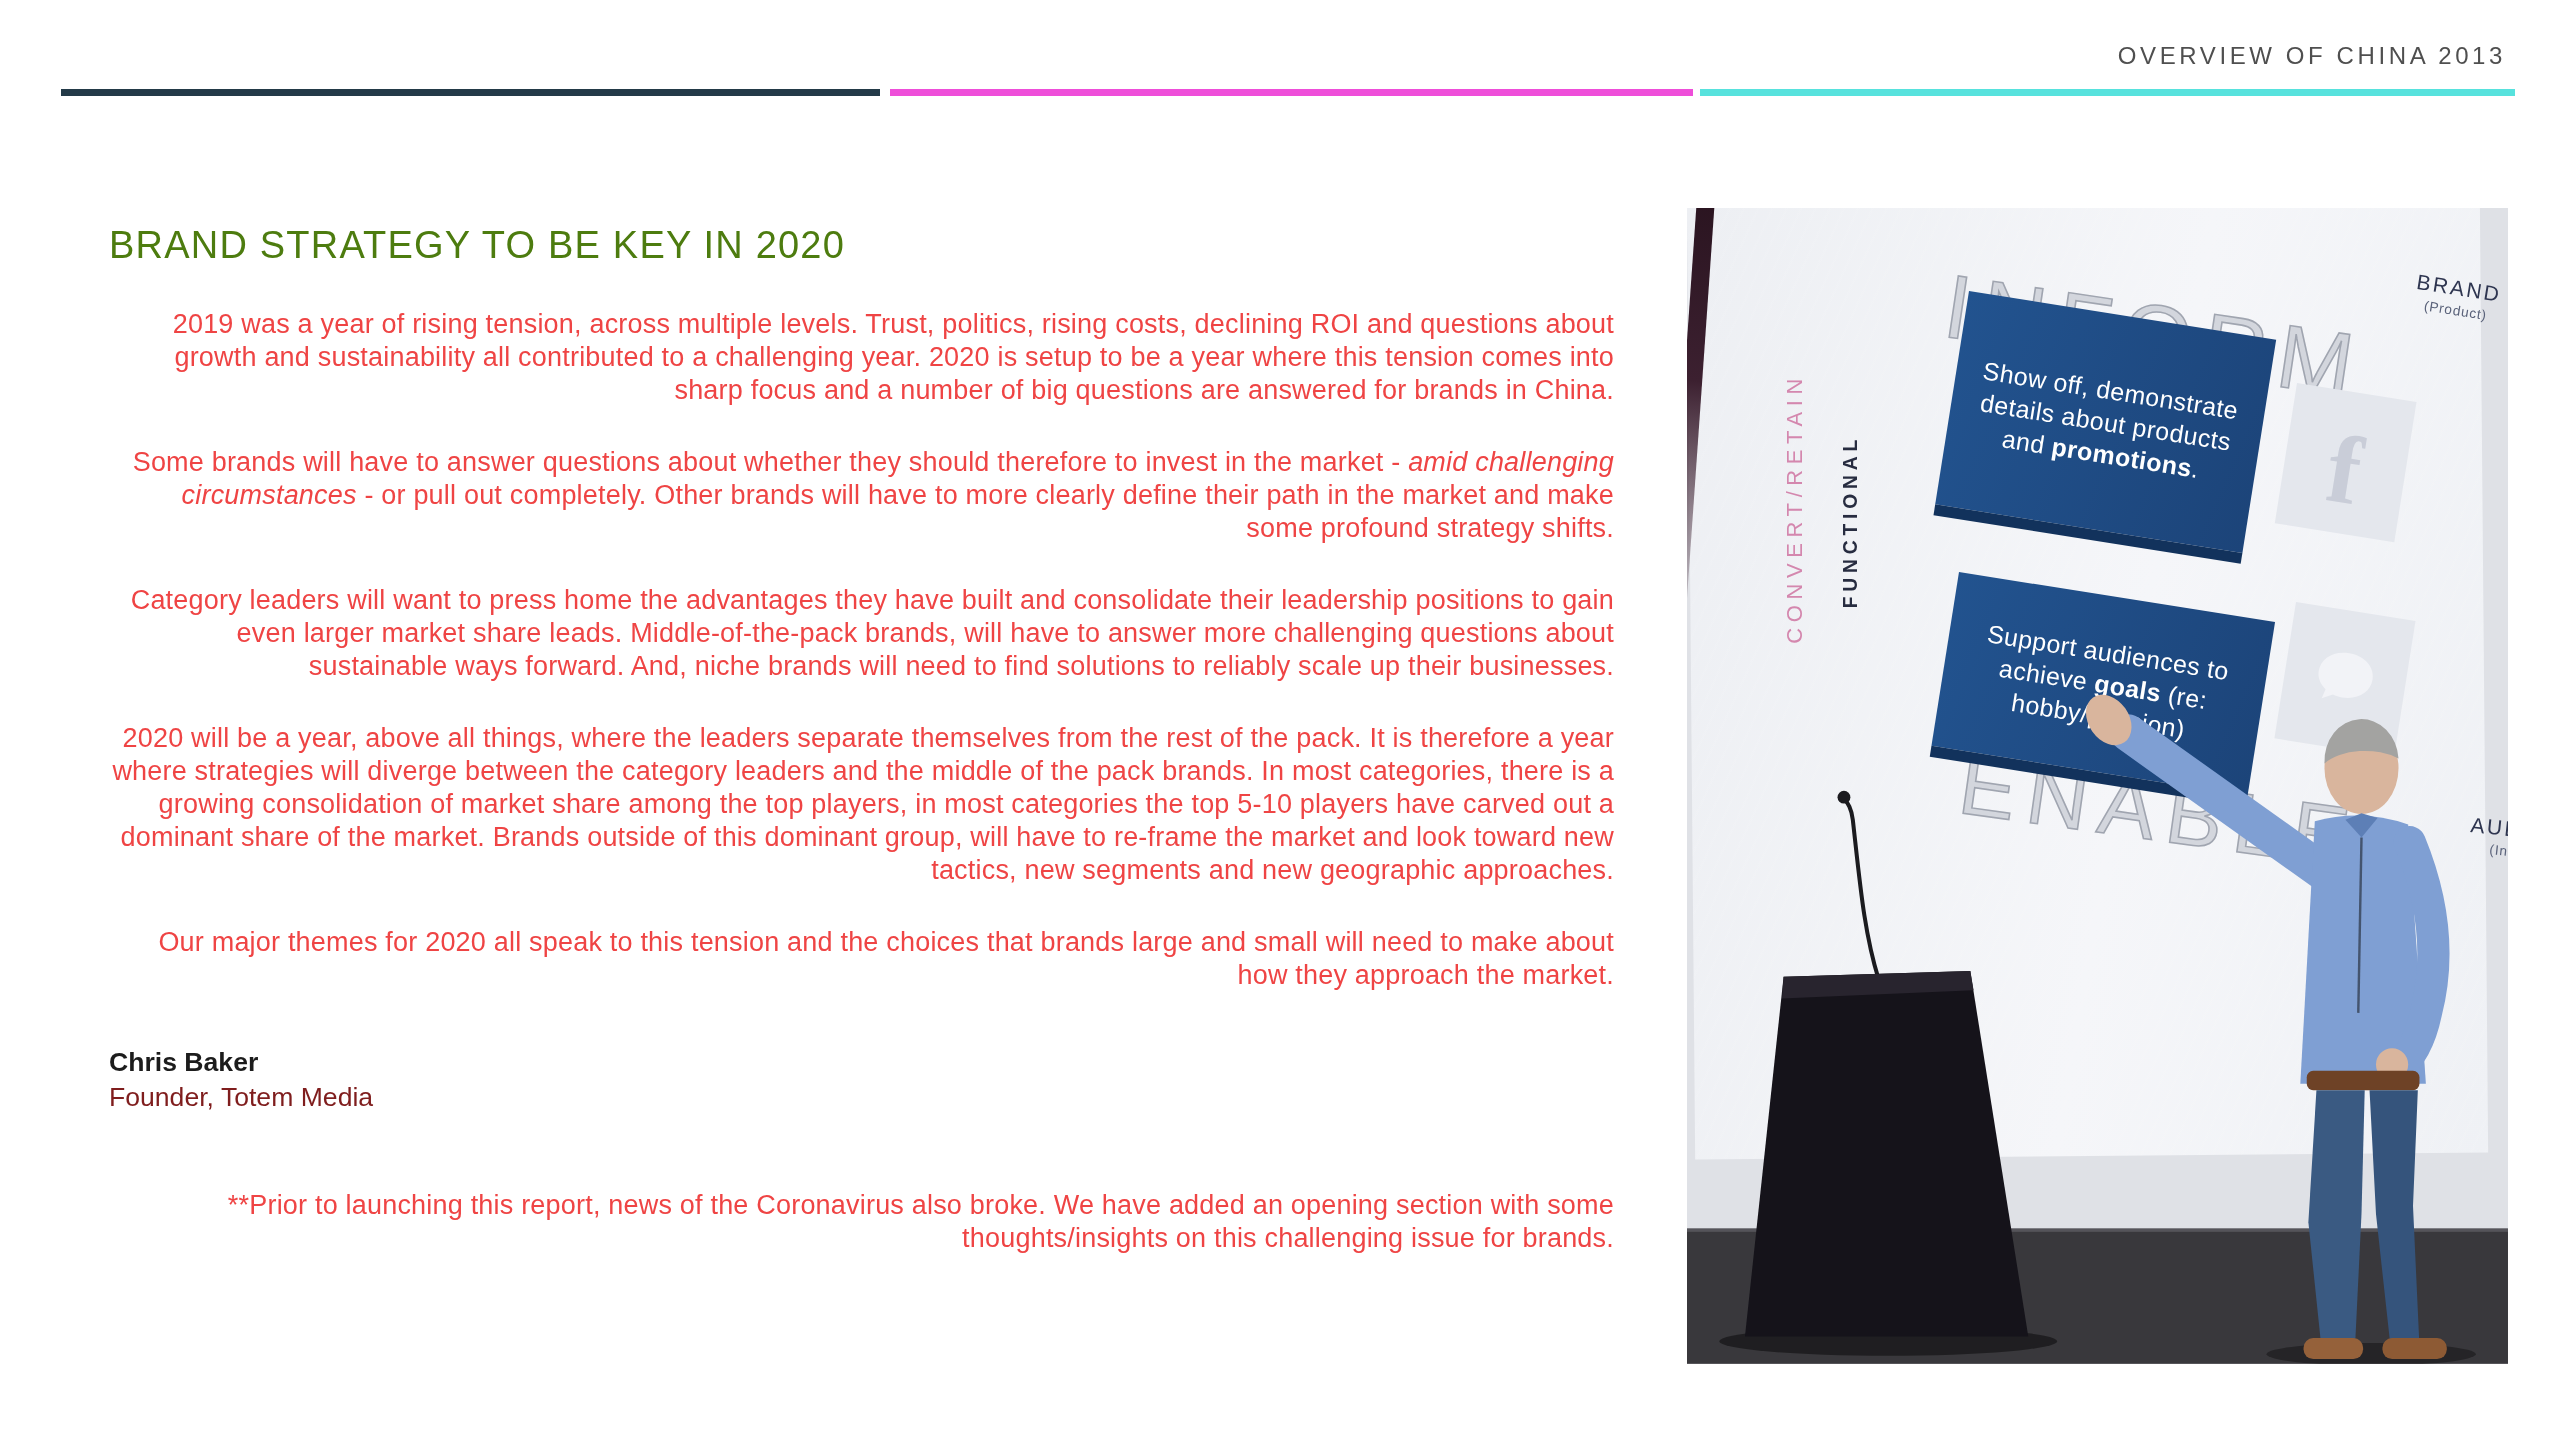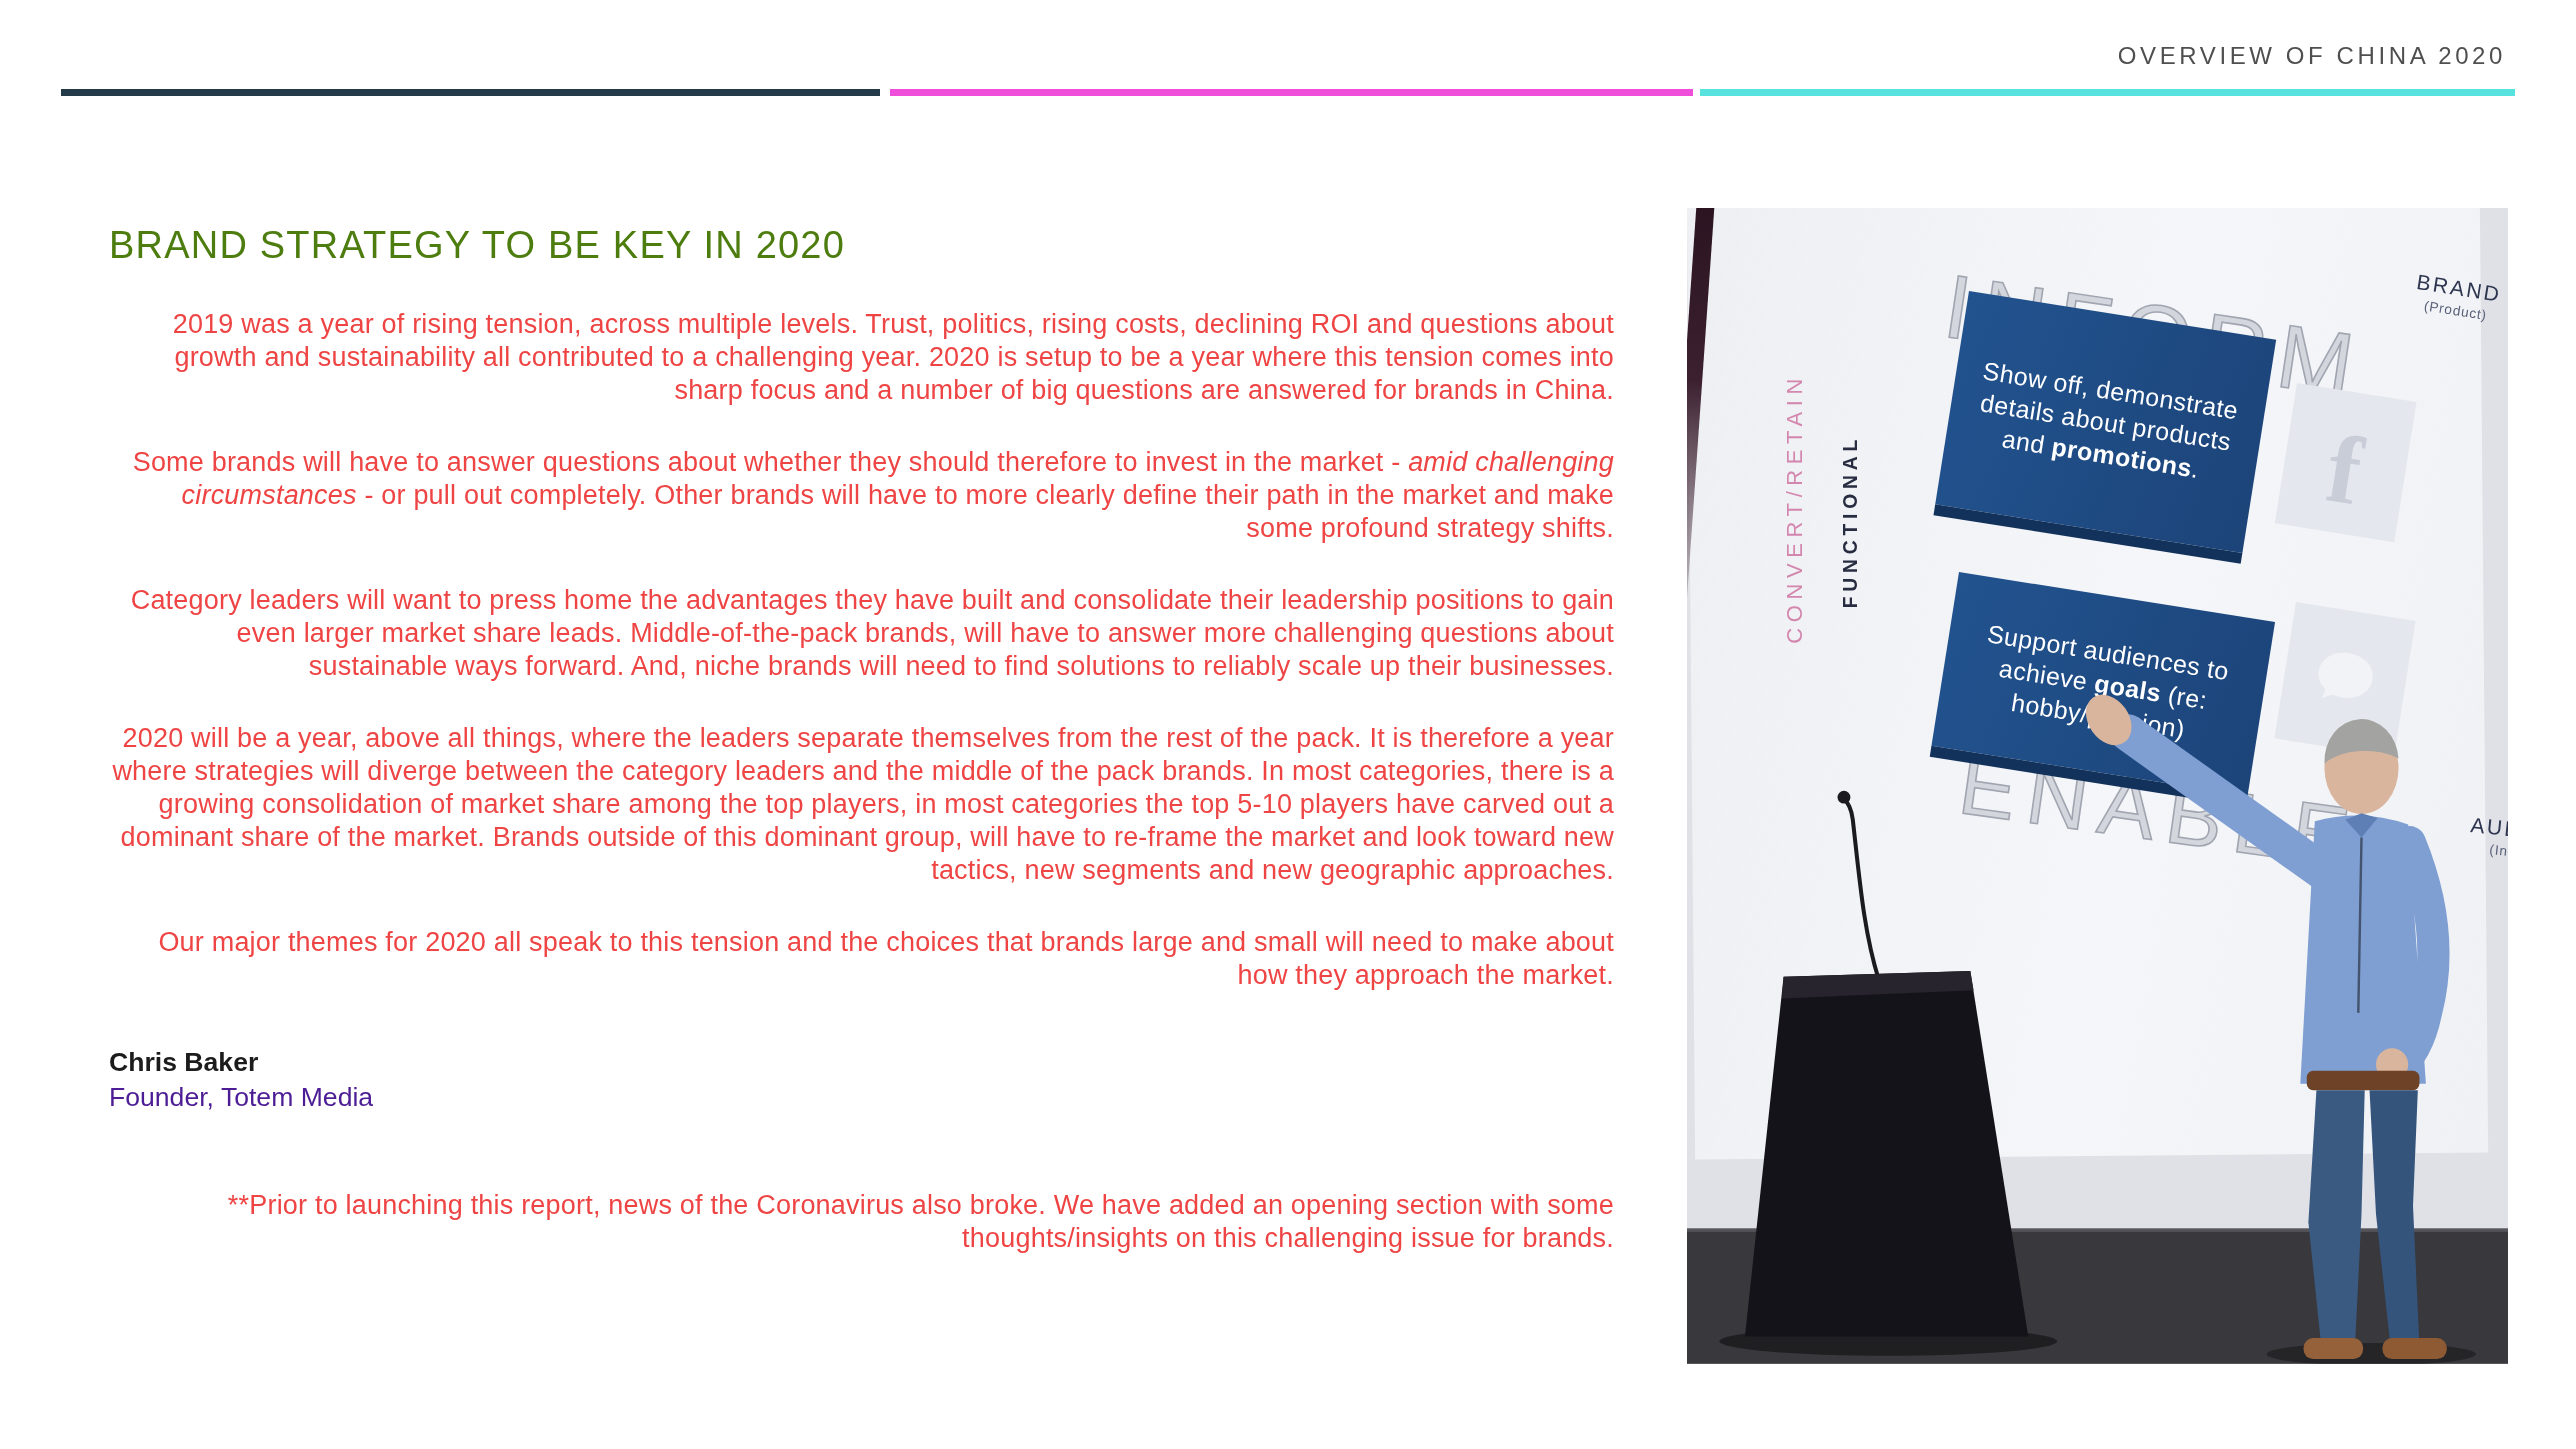--- a/index.html
+++ b/index.html
@@ -19,21 +19,21 @@
   
   .col{position:absolute;left:109px;top:224px;width:1505px;}
   .col h1{
     margin:0 0 42px 0;font-size:38px;font-weight:400;color:#4d7c0f;
     letter-spacing:1.2px;line-height:42px;
   }
   .col p{margin:0 0 39px 0;font-size:27px;line-height:33px;color:#ef4444;letter-spacing:0.2px;text-align:right;}
   .col p .it{font-style:italic;}
   .author{margin-top:53px;}
   .author-name{font-size:26.6px;line-height:35px;color:#1c1c1c;font-weight:600;margin-top:16px;}
-  .author-role{font-size:26.6px;line-height:35px;color:#4c1d95;}
+  .author-role{font-size:26.6px;line-height:35px;color:#7f1d1d;}
   .footnote{margin-top:74px !important;color:#7b7b7b;line-height:35px;}
   
   .photo{
     position:absolute;left:1687px;top:208px;width:821px;height:1156px;
     background:#dfe1e6;overflow:hidden;
   }
   .screen{
     position:absolute;left:4px;top:-6.4px;width:793px;height:954px;
     background:linear-gradient(100deg,#edeff3 0%,#f5f6f9 55%,#eff1f5 100%);
     transform:rotate(-.5deg);
@@ -79,21 +79,21 @@
   }
   .convert{left:95px;top:165px;font-size:22px;letter-spacing:5.6px;color:#d487ae;}
   .functional{left:153px;top:227px;font-size:19.3px;letter-spacing:4.8px;color:#272c40;font-weight:600;}
   .stage-svg{position:absolute;inset:0;}
 </style>
 </head>
 <body>
 
 <div>
 
-  <div class="hdr">OVERVIEW OF CHINA 2020</div>
+  <div class="hdr">OVERVIEW OF CHINA 2013</div>
   <div class="bar bar-navy"></div>
   <div class="bar bar-pink"></div>
   <div class="bar bar-teal"></div>
 
   <div class="col">
     <h1>BRAND STRATEGY TO BE KEY IN 2020</h1>
     <p>2019 was a year of rising tension, across multiple levels. Trust, politics, rising costs, declining ROI and questions about growth and sustainability all contributed to a challenging year. 2020 is setup to be a year where this tension comes into sharp focus and a number of big questions are answered for brands in China.</p>
     <p><span>Some brands will have to answer questions about whether they should therefore to invest in the market - </span><span class="it">amid challenging circumstances</span><span> - or pull out completely. Other brands will have to more clearly define their path in the market and make some profound strategy shifts.</span></p>
     <p>Category leaders will want to press home the advantages they have built and consolidate their leadership positions to gain even larger market share leads. Middle-of-the-pack brands, will have to answer more challenging questions about sustainable ways forward. And, niche brands will need to find solutions to reliably scale up their businesses.</p>
     <p>2020 will be a year, above all things, where the leaders separate themselves from the rest of the pack. It is therefore a year where strategies will diverge between the category leaders and the middle of the pack brands. In most categories, there is a growing consolidation of market share among the top players, in most categories the top 5-10 players have carved out a dominant share of the market. Brands outside of this dominant group, will have to re-frame the market and look toward new tactics, new segments and new geographic approaches.</p>

